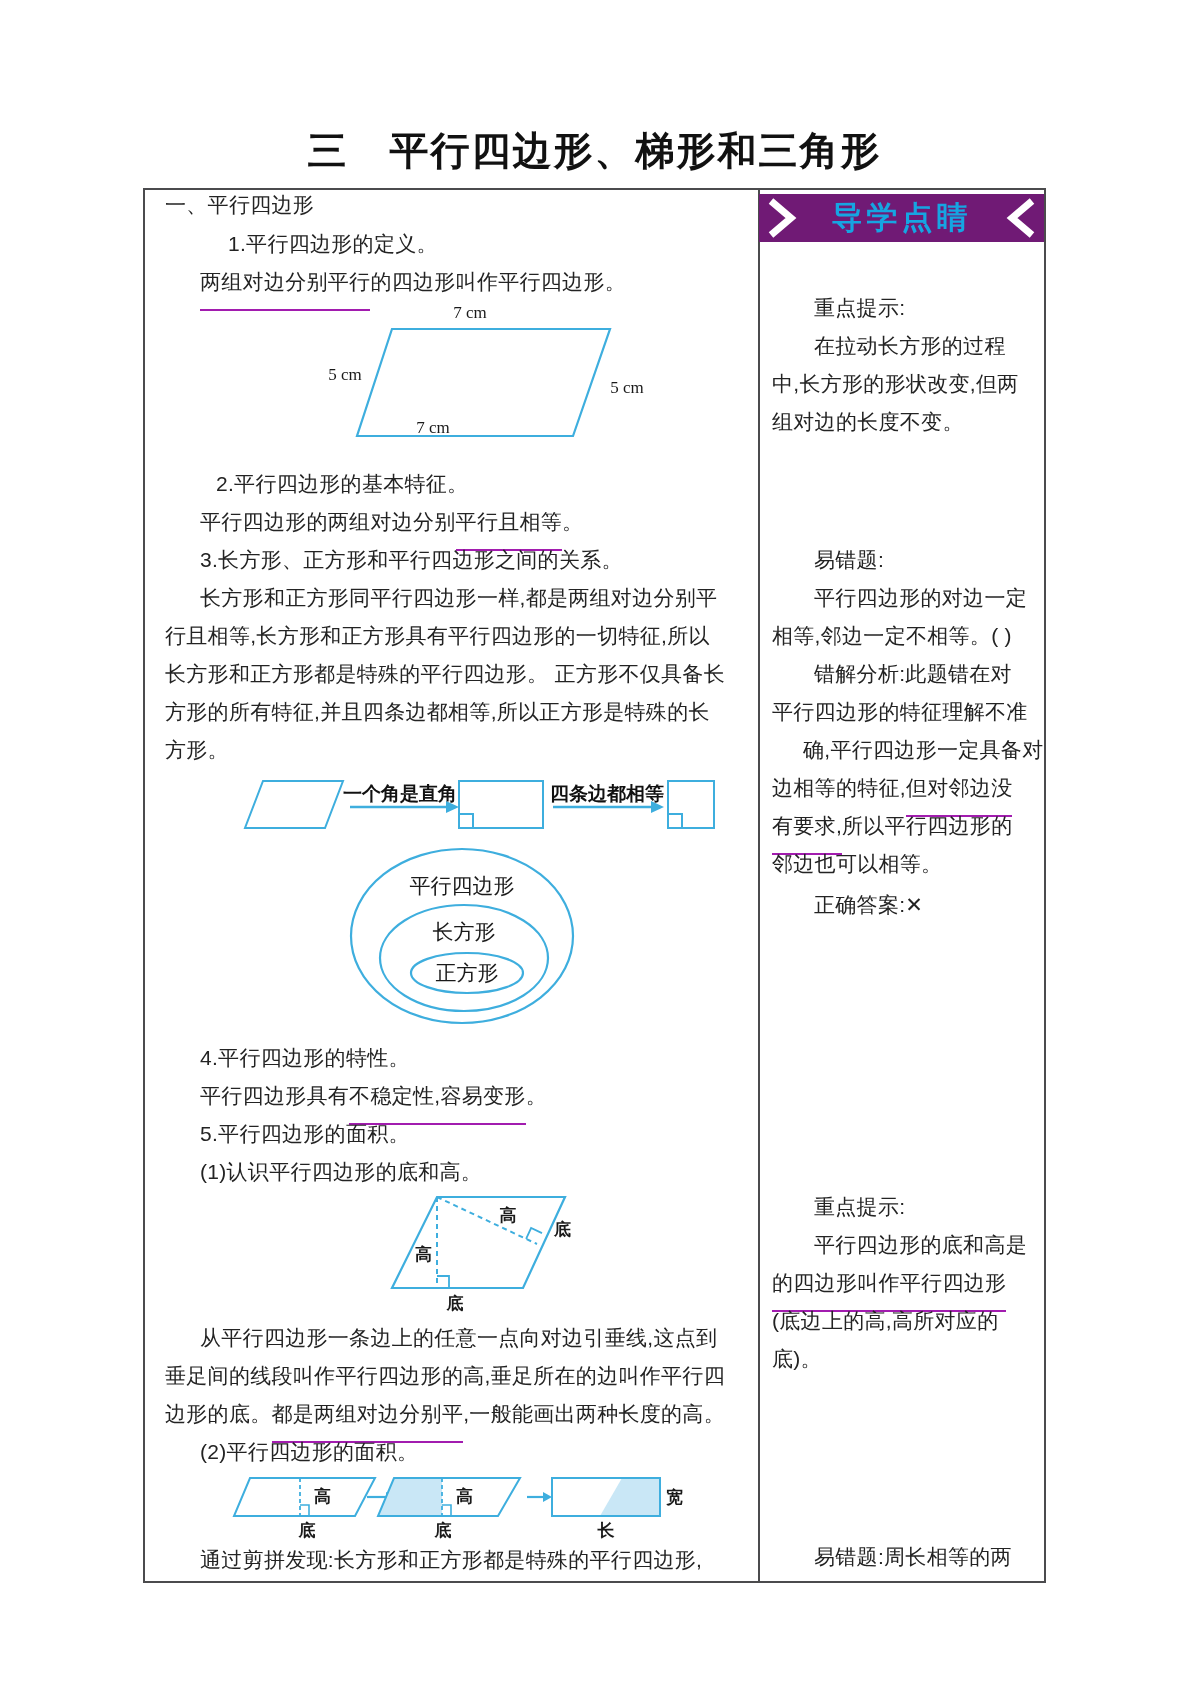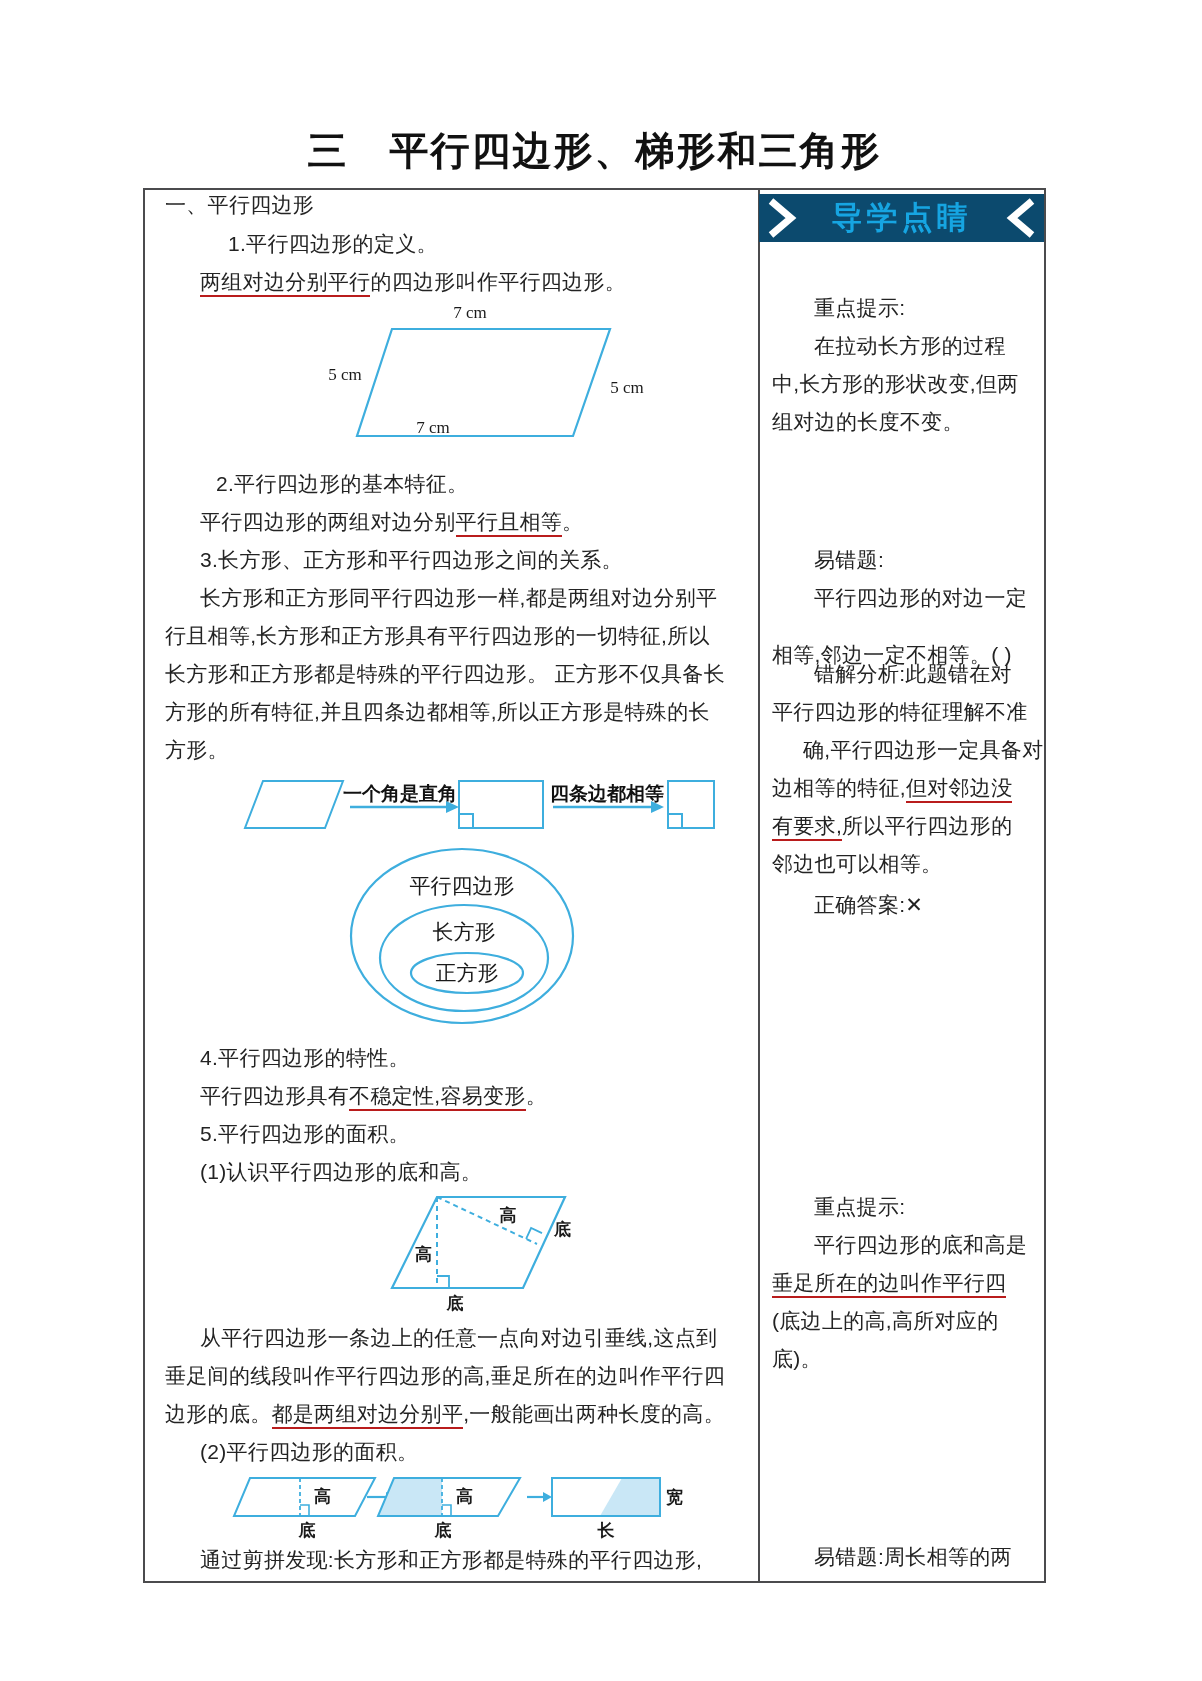--- a/index.html
+++ b/index.html
@@ -2,25 +2,25 @@
 <html><head>
 <meta charset="utf-8">
 <style>
   html,body{margin:0;padding:0;}
   body{
     width:1202px;height:1681px;position:relative;background:#ffffff;
     font-family:"Liberation Sans",sans-serif;color:#232323;overflow:hidden;
   }
   .abs{position:absolute;white-space:nowrap;}
   .line{font-size:21px;line-height:30px;letter-spacing:.3px;}
-  .u{border-bottom:2px solid #b91c1c;padding-bottom:2px;text-align:center;}
+  .u{border-bottom:2px solid #a21caf;padding-bottom:16px;text-align:center;}
   .title{font-size:39px;font-weight:bold;letter-spacing:2px;text-align:center;color:#111;}
   .mainbox{border:2px solid #4b4b4d;}
   .vdivider{position:absolute;width:2px;background:#4b4b4d;top:0;bottom:0;}
-  .banner{background:#0c4a6e;display:flex;align-items:center;justify-content:center;}
+  .banner{background:#701a75;display:flex;align-items:center;justify-content:center;}
   .banner-text{color:#16a5e2;font-size:31px;font-weight:bold;letter-spacing:4px;}
   svg text{font-family:"Liberation Sans",sans-serif;}
   .svgbold{font-size:17px;font-weight:bold;fill:#1a1a1a;}
   .svgserif{font-family:"Liberation Serif",serif;font-size:17px;fill:#1a1a1a;}
   .svgvenn{font-size:21px;fill:#1a1a1a;}
   .svgarrowlabel{font-size:19px;font-weight:bold;fill:#111;}
 </style>
 </head>
 <body>
 
@@ -132,28 +132,28 @@
   <span class="banner-text">导学点睛</span>
 </div>
 
 <div class="abs line" style="left:814px;top:293px;">重点提示:</div>
 <div class="abs line" style="left:814px;top:331px;">在拉动长方形的过程</div>
 <div class="abs line" style="left:772px;top:369px;">中,长方形的形状改变,但两</div>
 <div class="abs line" style="left:772px;top:407px;">组对边的长度不变。</div>
 
 <div class="abs line" style="left:814px;top:545px;">易错题:</div>
 <div class="abs line" style="left:814px;top:583px;">平行四边形的对边一定</div>
-<div class="abs line" style="left:772px;top:621px;margin-top:19px;">相等,邻边一定不相等。(      )</div>
+<div class="abs line" style="left:772px;top:621px;">相等,邻边一定不相等。(      )</div>
 <div class="abs line" style="left:814px;top:659px;">错解分析:此题错在对</div>
 <div class="abs line" style="left:772px;top:697px;">平行四边形的特征理解不准</div>
 <div class="abs line" style="left:772px;top:735px;margin-left:31px;">确,平行四边形一定具备对</div>
 <div class="abs line" style="left:772px;top:773px;"><span>边相等的特征,</span><span class="u">但对邻边没</span></div>
 <div class="abs line" style="left:772px;top:811px;"><span class="u">有要求,</span><span>所以平行四边形的</span></div>
 <div class="abs line" style="left:772px;top:849px;">邻边也可以相等。</div>
 <div class="abs line" style="left:814px;top:890px;">正确答案:✕</div>
 
 <div class="abs line" style="left:814px;top:1192px;">重点提示:</div>
 <div class="abs line" style="left:814px;top:1230px;">平行四边形的底和高是</div>
-<div class="abs line" style="left:772px;top:1268px;"><span class="u">垂足所在的边叫作平行四</span></div>
+<div class="abs line" style="left:772px;top:1268px;"><span class="u">的四边形叫作平行四边形</span></div>
 <div class="abs line" style="left:772px;top:1306px;">(底边上的高,高所对应的</div>
 <div class="abs line" style="left:772px;top:1344px;">底)。</div>
 
 <div class="abs line" style="left:814px;top:1542px;">易错题:周长相等的两</div>
 
 </body></html>

